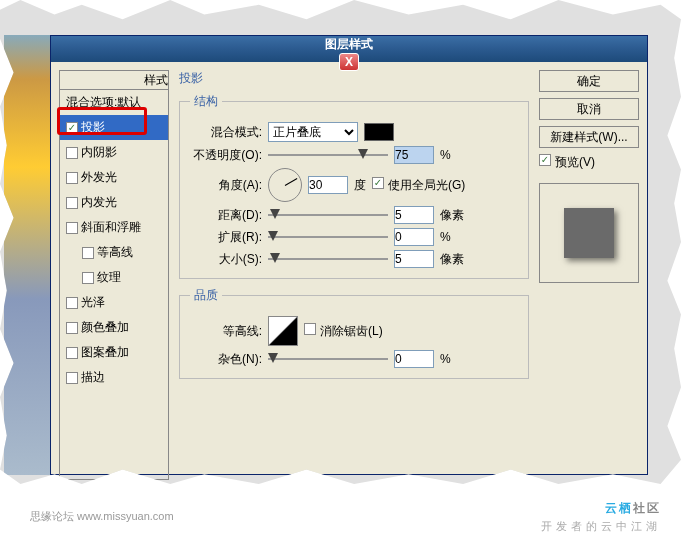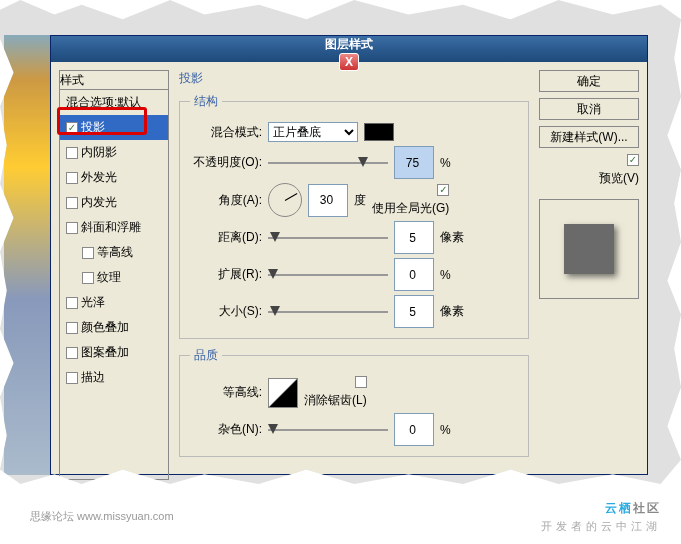--- a/index.html
+++ b/index.html
@@ -5,49 +5,49 @@
 *{box-sizing:border-box;margin:0;padding:0;font-family:SimSun,Tahoma,sans-serif;font-size:12px;}
 body{background:#fff;width:681px;height:544px;position:relative;overflow:hidden;}
 .ragged{position:absolute;top:0;left:0;right:0;bottom:60px;background:#e0e0e0;clip-path:polygon(0 2%,3% 0,8% 3%,12% 1%,18% 4%,25% 0,30% 3%,38% 1%,45% 4%,52% 0,60% 3%,68% 1%,75% 4%,82% 0,90% 3%,97% 1%,100% 4%,99% 12%,100% 20%,98% 28%,100% 35%,99% 42%,100% 50%,98% 58%,100% 65%,99% 72%,100% 80%,98% 88%,100% 95%,97% 100%,90% 98%,82% 100%,75% 97%,68% 100%,60% 98%,52% 100%,45% 97%,38% 100%,30% 98%,25% 100%,18% 97%,12% 100%,8% 98%,3% 100%,0 97%,1% 90%,0 82%,2% 75%,0 68%,1% 60%,0 52%,2% 45%,0 38%,1% 30%,0 22%,2% 15%,0 8%);}
 .photo{position:absolute;left:4px;top:35px;width:50px;height:440px;background:linear-gradient(180deg,#8ab 0%,#c94 10%,#fc3 30%,#89b 60%,#abc 100%);}
 .dialog{position:absolute;left:50px;top:35px;width:598px;height:440px;background:#ece9d8;border:1px solid #0a246a;}
 .titlebar{height:26px;background:linear-gradient(180deg,#3b6ea5 0%,#2b5a8f 50%,#1d4a7a 100%);color:#fff;display:flex;align-items:center;padding:0 4px;font-weight:bold;font-size:13px;flex-direction:column;}
 .titlebar .title{flex:1;}
 .closebtn{width:20px;height:18px;background:linear-gradient(180deg,#e88 0%,#c33 100%);border:1px solid #fff;border-radius:3px;color:#fff;text-align:center;line-height:16px;font-weight:bold;font-family:Arial;}
 .body{display:flex;height:calc(100% - 26px);padding:8px;}
 .left{width:110px;}
-.stylehead{border:1px solid #888;height:20px;text-align:left;line-height:18px;background:#ece9d8;}
+.stylehead{border:1px solid #888;height:20px;text-align:right;line-height:18px;background:#ece9d8;}
 .stylelist{border:1px solid #888;border-top:none;height:390px;}
 .styleitem{padding:4px 4px 4px 6px;display:flex;align-items:center;gap:3px;}
 .styleitem.sel{background:#316ac5;color:#fff;}
 .highlight{position:absolute;border:3px solid #d00;border-radius:3px;width:90px;height:28px;left:57px;top:107px;pointer-events:none;}
 .cb{width:12px;height:12px;border:1px solid #888;background:#fff;display:inline-flex;align-items:center;justify-content:center;font-size:10px;line-height:1;}
 .cb.checked::after{content:"✓";color:#3a7a3a;}
 .indent{padding-left:22px;}
 .center{flex:1;padding:0 10px;}
 fieldset{border:1px solid #bbb;padding:8px 10px 6px 10px;margin-bottom:8px;}
 legend{color:#3a62a6;padding:0 4px;}
 .section-title{color:#3a62a6;margin-bottom:6px;}
 .row{display:flex;align-items:center;gap:6px;margin:4px 0;}
 .row label{width:72px;text-align:right;}
 select{border:1px solid #7f9db9;height:20px;background:#fff;width:90px;}
 .swatch{width:30px;height:18px;background:#000;border:1px solid #666;}
-.num{width:40px;height:33px;border:1px solid #7f9db9;text-align:center;padding-right:3px;background:#fff;}
+.num{width:40px;height:18px;border:1px solid #7f9db9;text-align:left;padding-right:3px;background:#fff;}
 .num.hl{background:#bcd4ef;}
 .slider{position:relative;width:120px;height:16px;}
 .slider::before{content:"";position:absolute;left:0;right:0;top:7px;height:2px;background:#999;}
 .thumb{position:absolute;top:2px;width:0;height:0;border-left:5px solid transparent;border-right:5px solid transparent;border-top:10px solid #444;}
 .anglewrap{width:34px;height:34px;border:1px solid #888;border-radius:50%;position:relative;background:#ece9d8;}
 .angleline{position:absolute;left:50%;top:50%;width:14px;height:1px;background:#000;transform-origin:left center;transform:rotate(-30deg);}
 .contour{width:30px;height:30px;border:1px solid #888;background:linear-gradient(135deg,#fff 0%,#fff 48%,#000 52%,#000 100%);}
 .right{width:100px;display:flex;flex-direction:column;gap:6px;}
 .btn{border:1px solid #888;background:#ece9d8;height:22px;border-radius:0;}
 .previewbox{border:1px solid #888;background:#ece9d8;height:100px;margin-top:6px;display:flex;align-items:center;justify-content:center;}
 .previewsw{width:50px;height:50px;background:#6a6a6a;box-shadow:3px 3px 6px rgba(0,0,0,.5);}
-.checkbox-inline{display:flex;align-items:flex-end;gap:4px;flex-direction:column;}
+.checkbox-inline{display:flex;align-items:flex-start;gap:4px;}
 .footer{position:absolute;left:10px;bottom:20px;color:#999;font-size:11px;margin-left:20px;}
 .logo{position:absolute;right:20px;bottom:10px;text-align:right;}
 .logo .big{color:#29abe2;font-size:26px;font-weight:bold;letter-spacing:2px;}
 .logo .big .accent{color:#888;}
 .logo .small{color:#aaa;font-size:11px;letter-spacing:4px;}
 </style>
 </head>
 <body>
 
 <div class="ragged">

